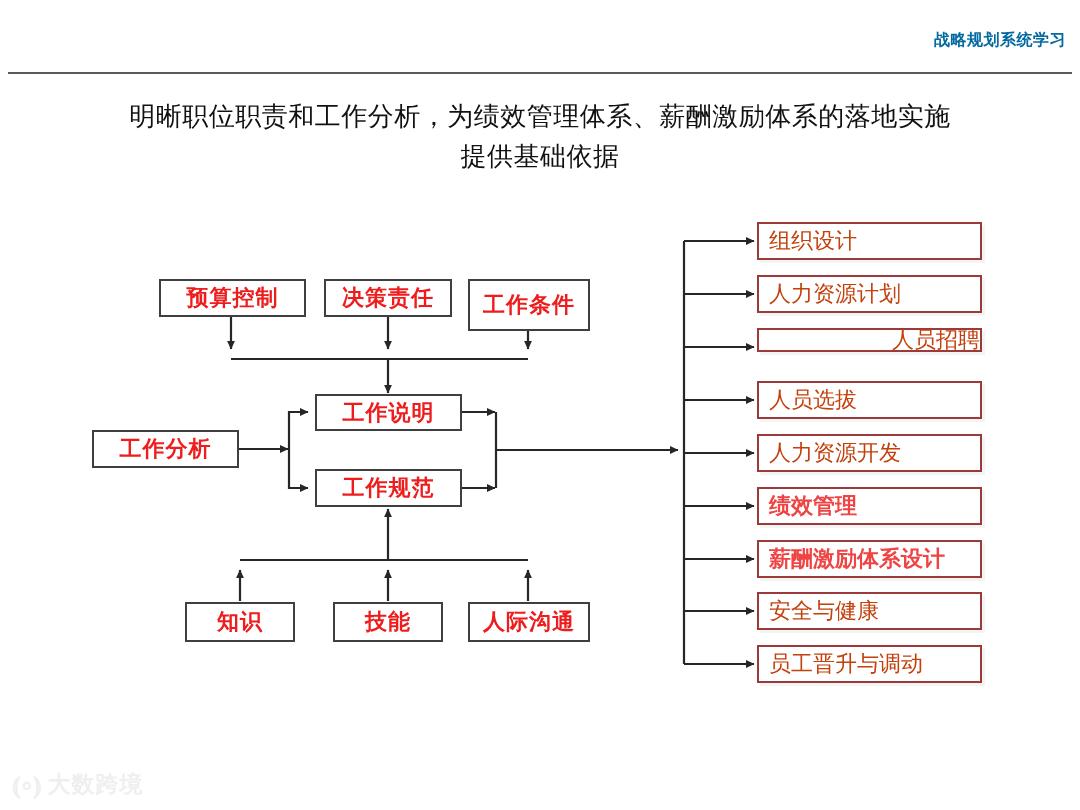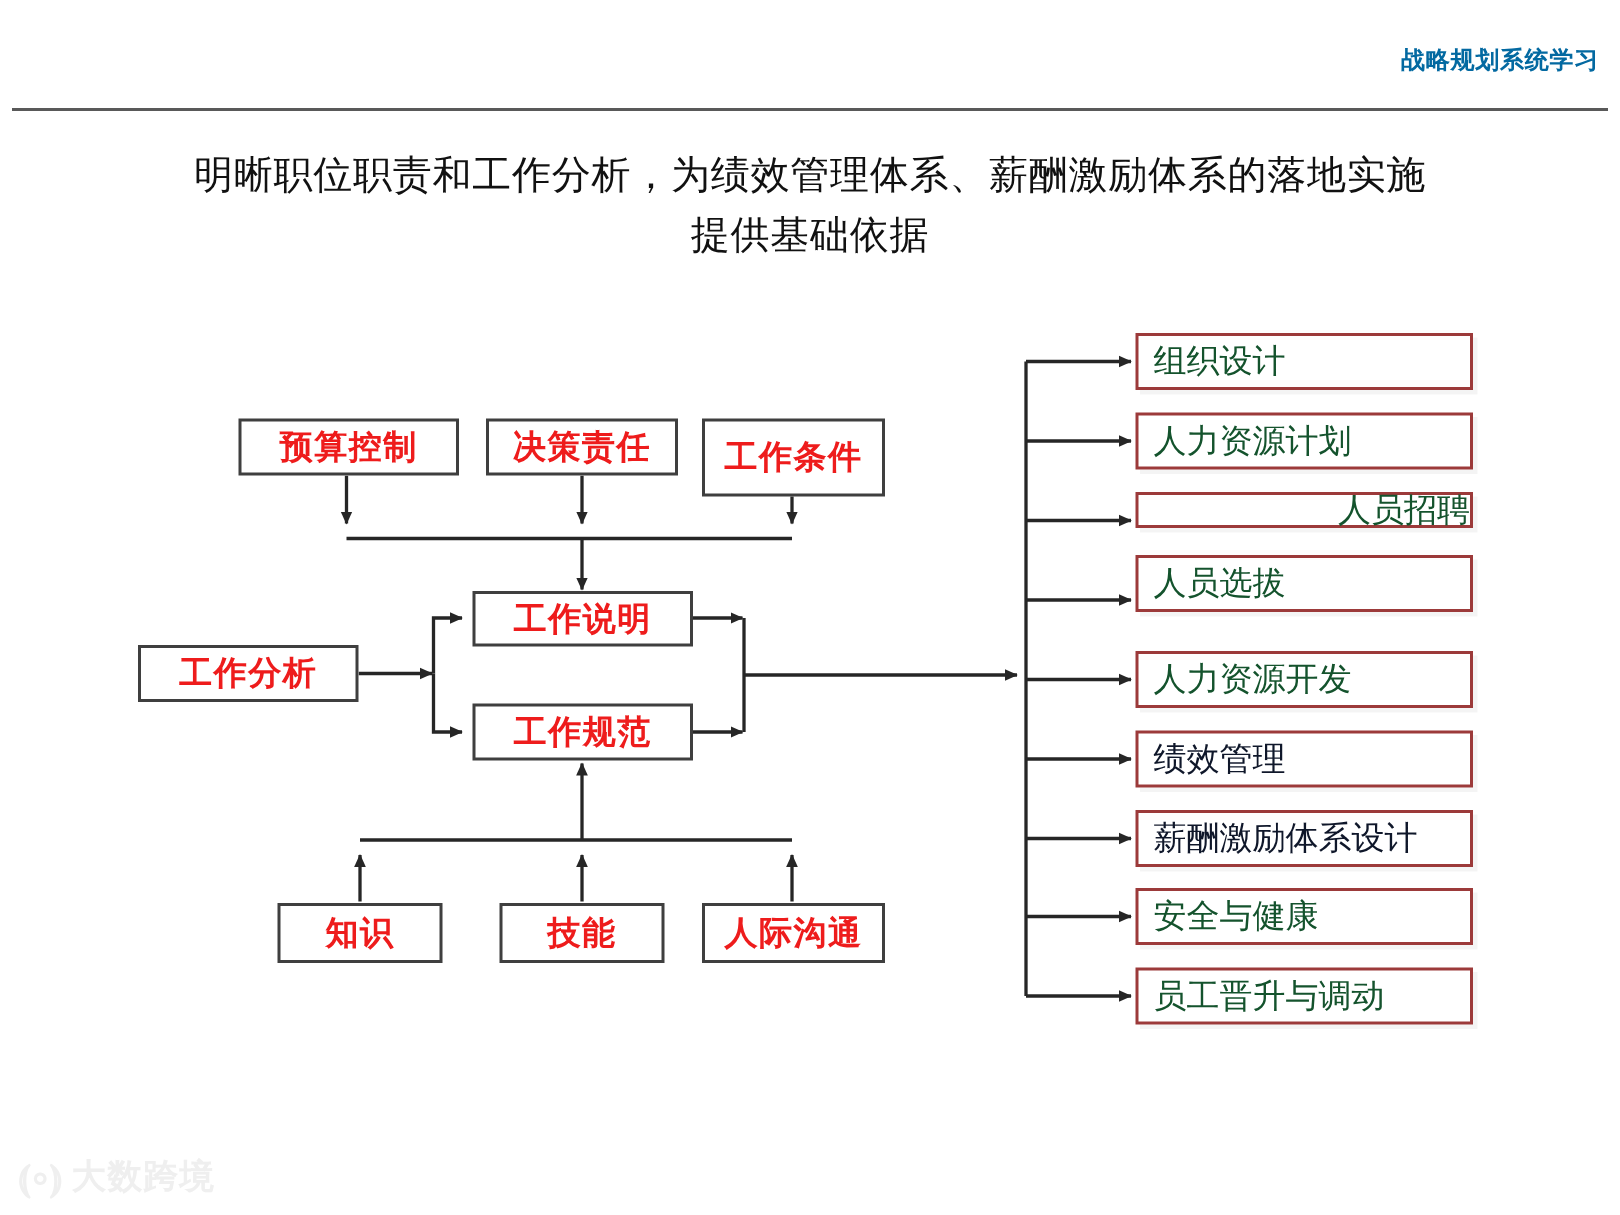--- a/index.html
+++ b/index.html
@@ -80,26 +80,26 @@
     color: #ee1c1c;
     font-size: 22px;
     font-weight: bold;
     letter-spacing: 1px;
   }
   .node.right-node {
     border: 2px solid #9c3a3a;
     justify-content: flex-start;
     padding-left: 10px;
     font-size: 22px;
-    color: #14532d;
+    color: #c2410c;
     box-shadow: 3px 3px 0 rgba(0,0,0,0.045);
   }
   .node.right-node.accent {
-    color: #0f172a;
-    font-weight: normal;
+    color: #ef4444;
+    font-weight: bold;
   }
 
   
   #watermark {
     position: absolute;
     left: 12px;
     bottom: 10px;
     display: flex;
     align-items: center;
     gap: 8px;
@@ -212,21 +212,21 @@
 
   <div class="node right-node" style="left:757px; top:222px; width:225px; height:38px;">
     <span>组织设计</span>
   </div>
   <div class="node right-node" style="left:757px; top:275px; width:225px; height:38px;">
     <span>人力资源计划</span>
   </div>
   <div class="node right-node" style="left:757px; top:328px; width:225px; height:24px;justify-content:flex-end;">
     <span>人员招聘</span>
   </div>
-  <div class="node right-node" style="left:757px; top:370px; width:225px; height:38px;">
+  <div class="node right-node" style="left:757px; top:381px; width:225px; height:38px;">
     <span>人员选拔</span>
   </div>
   <div class="node right-node" style="left:757px; top:434px; width:225px; height:38px;">
     <span>人力资源开发</span>
   </div>
   <div class="node right-node accent" style="left:757px; top:487px; width:225px; height:38px;">
     <span>绩效管理</span>
   </div>
   <div class="node right-node accent" style="left:757px; top:540px; width:225px; height:38px;">
     <span>薪酬激励体系设计</span>

